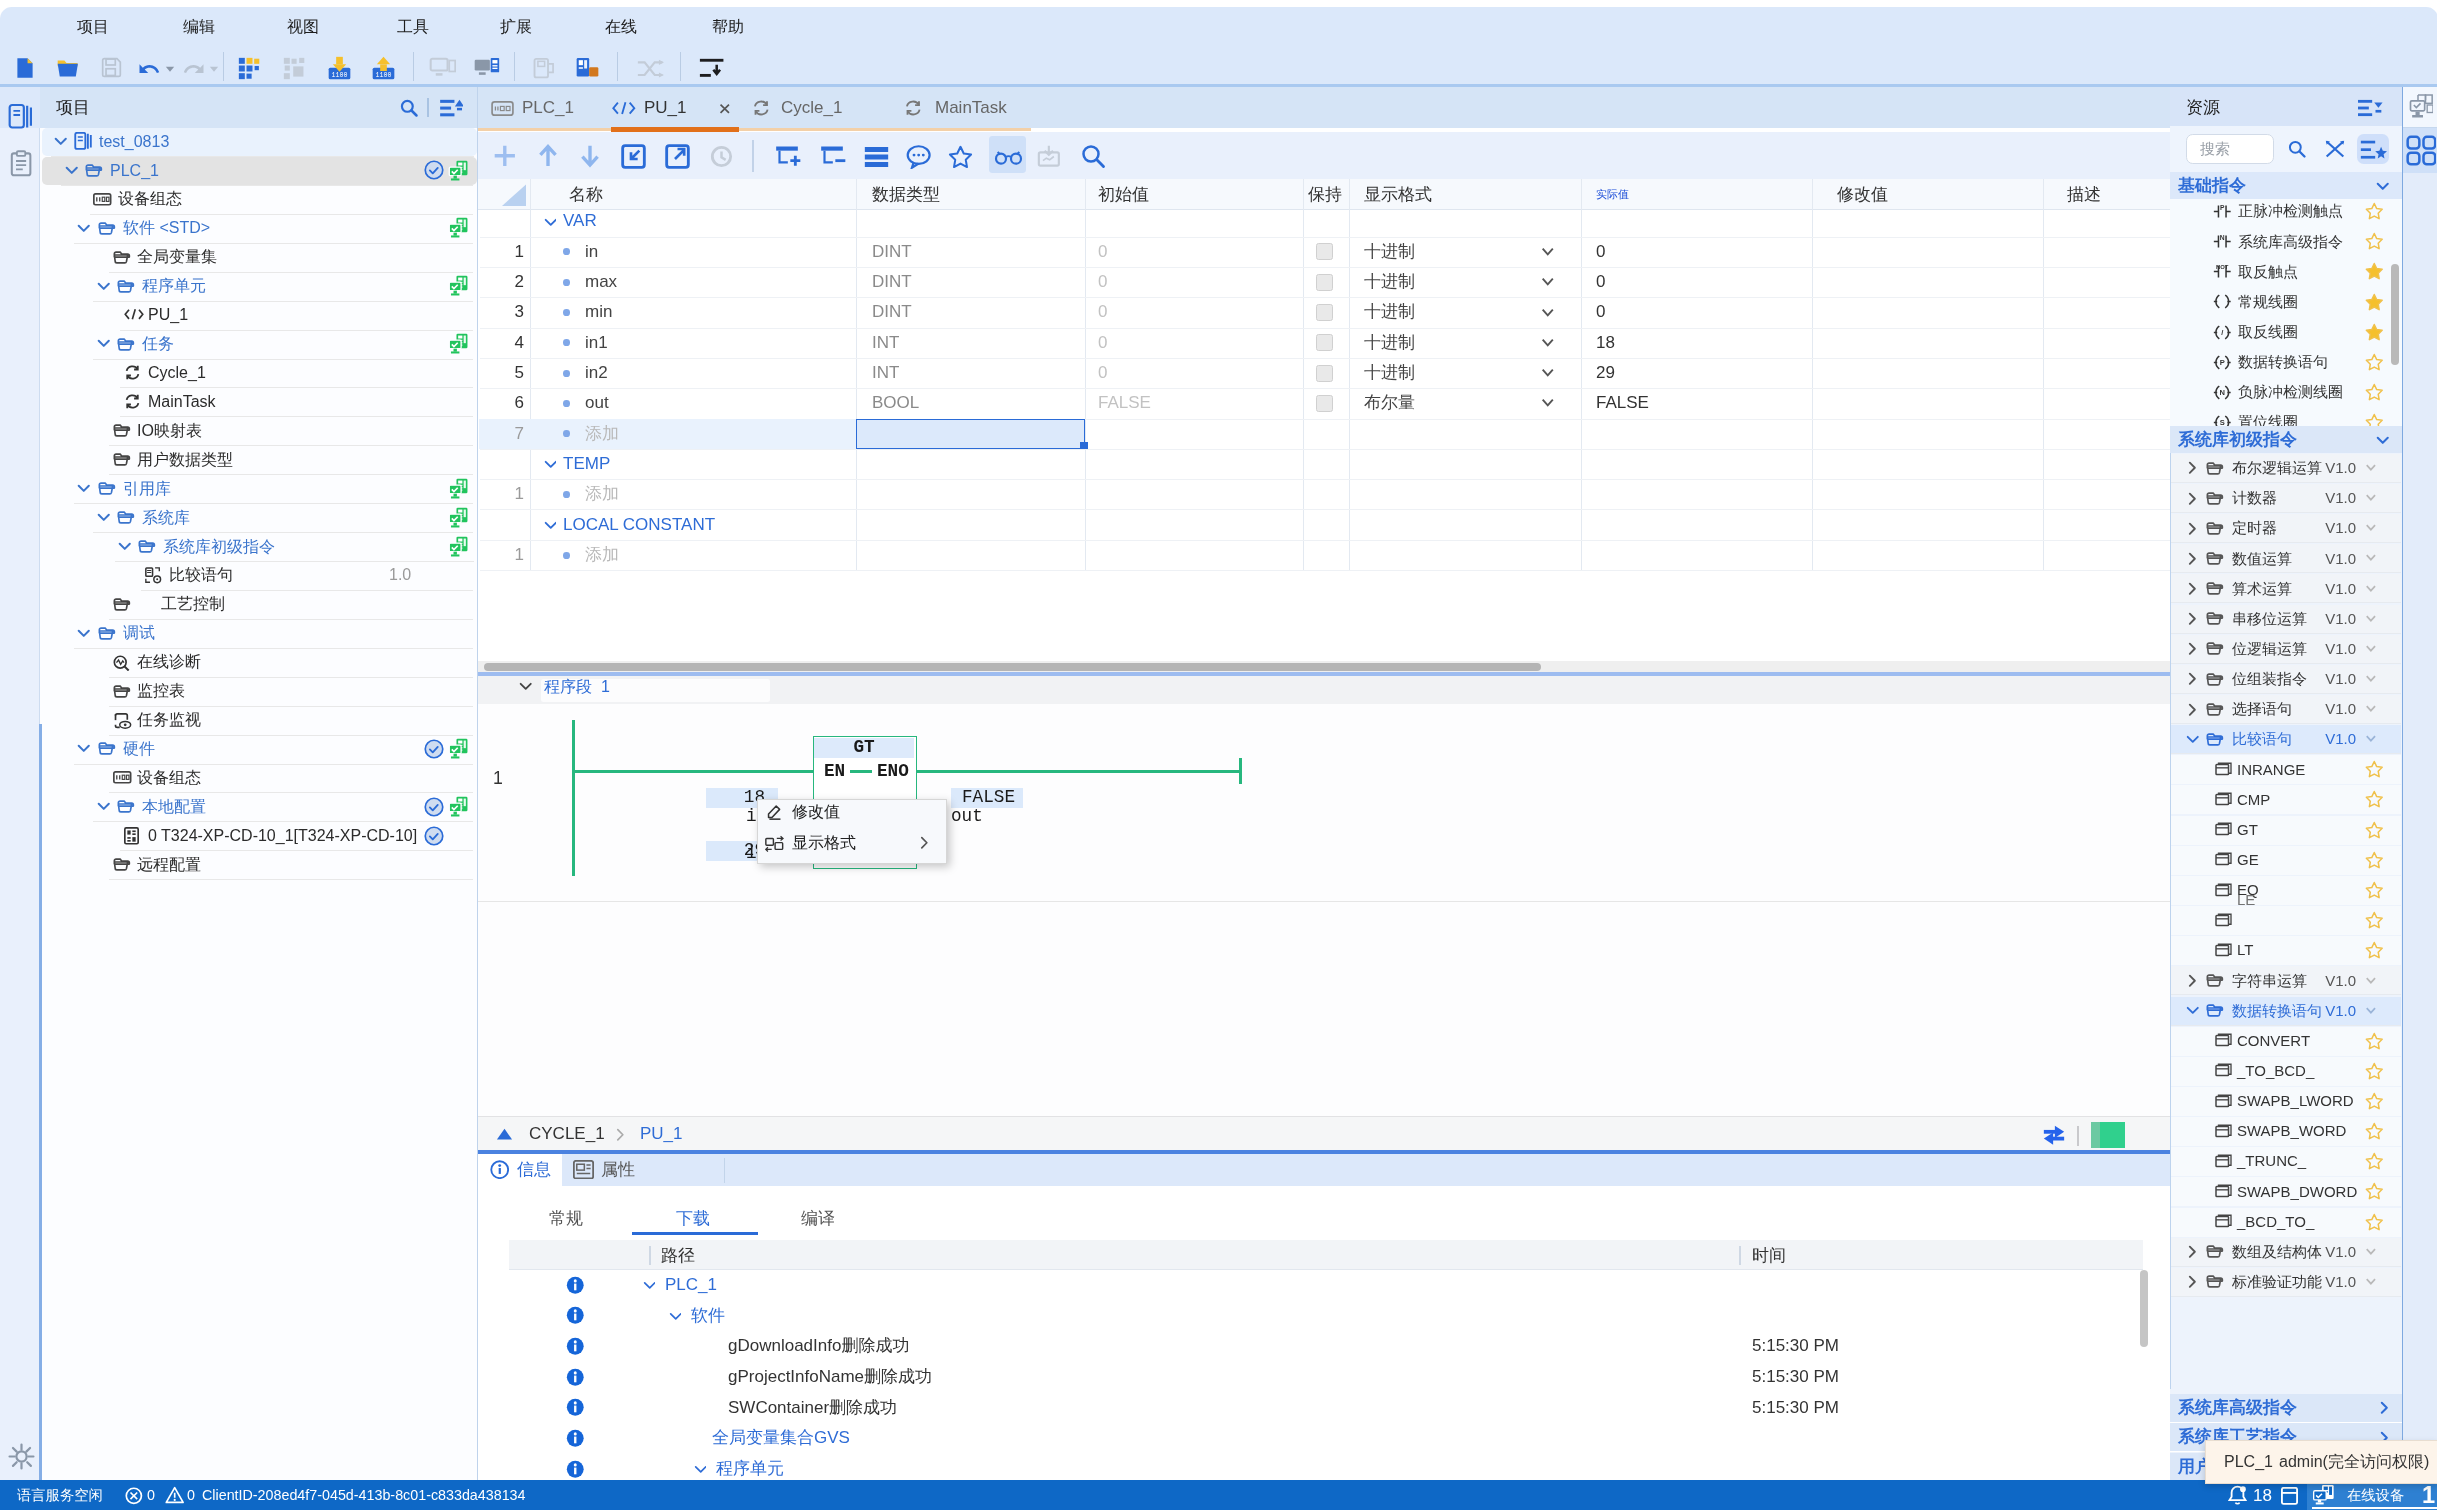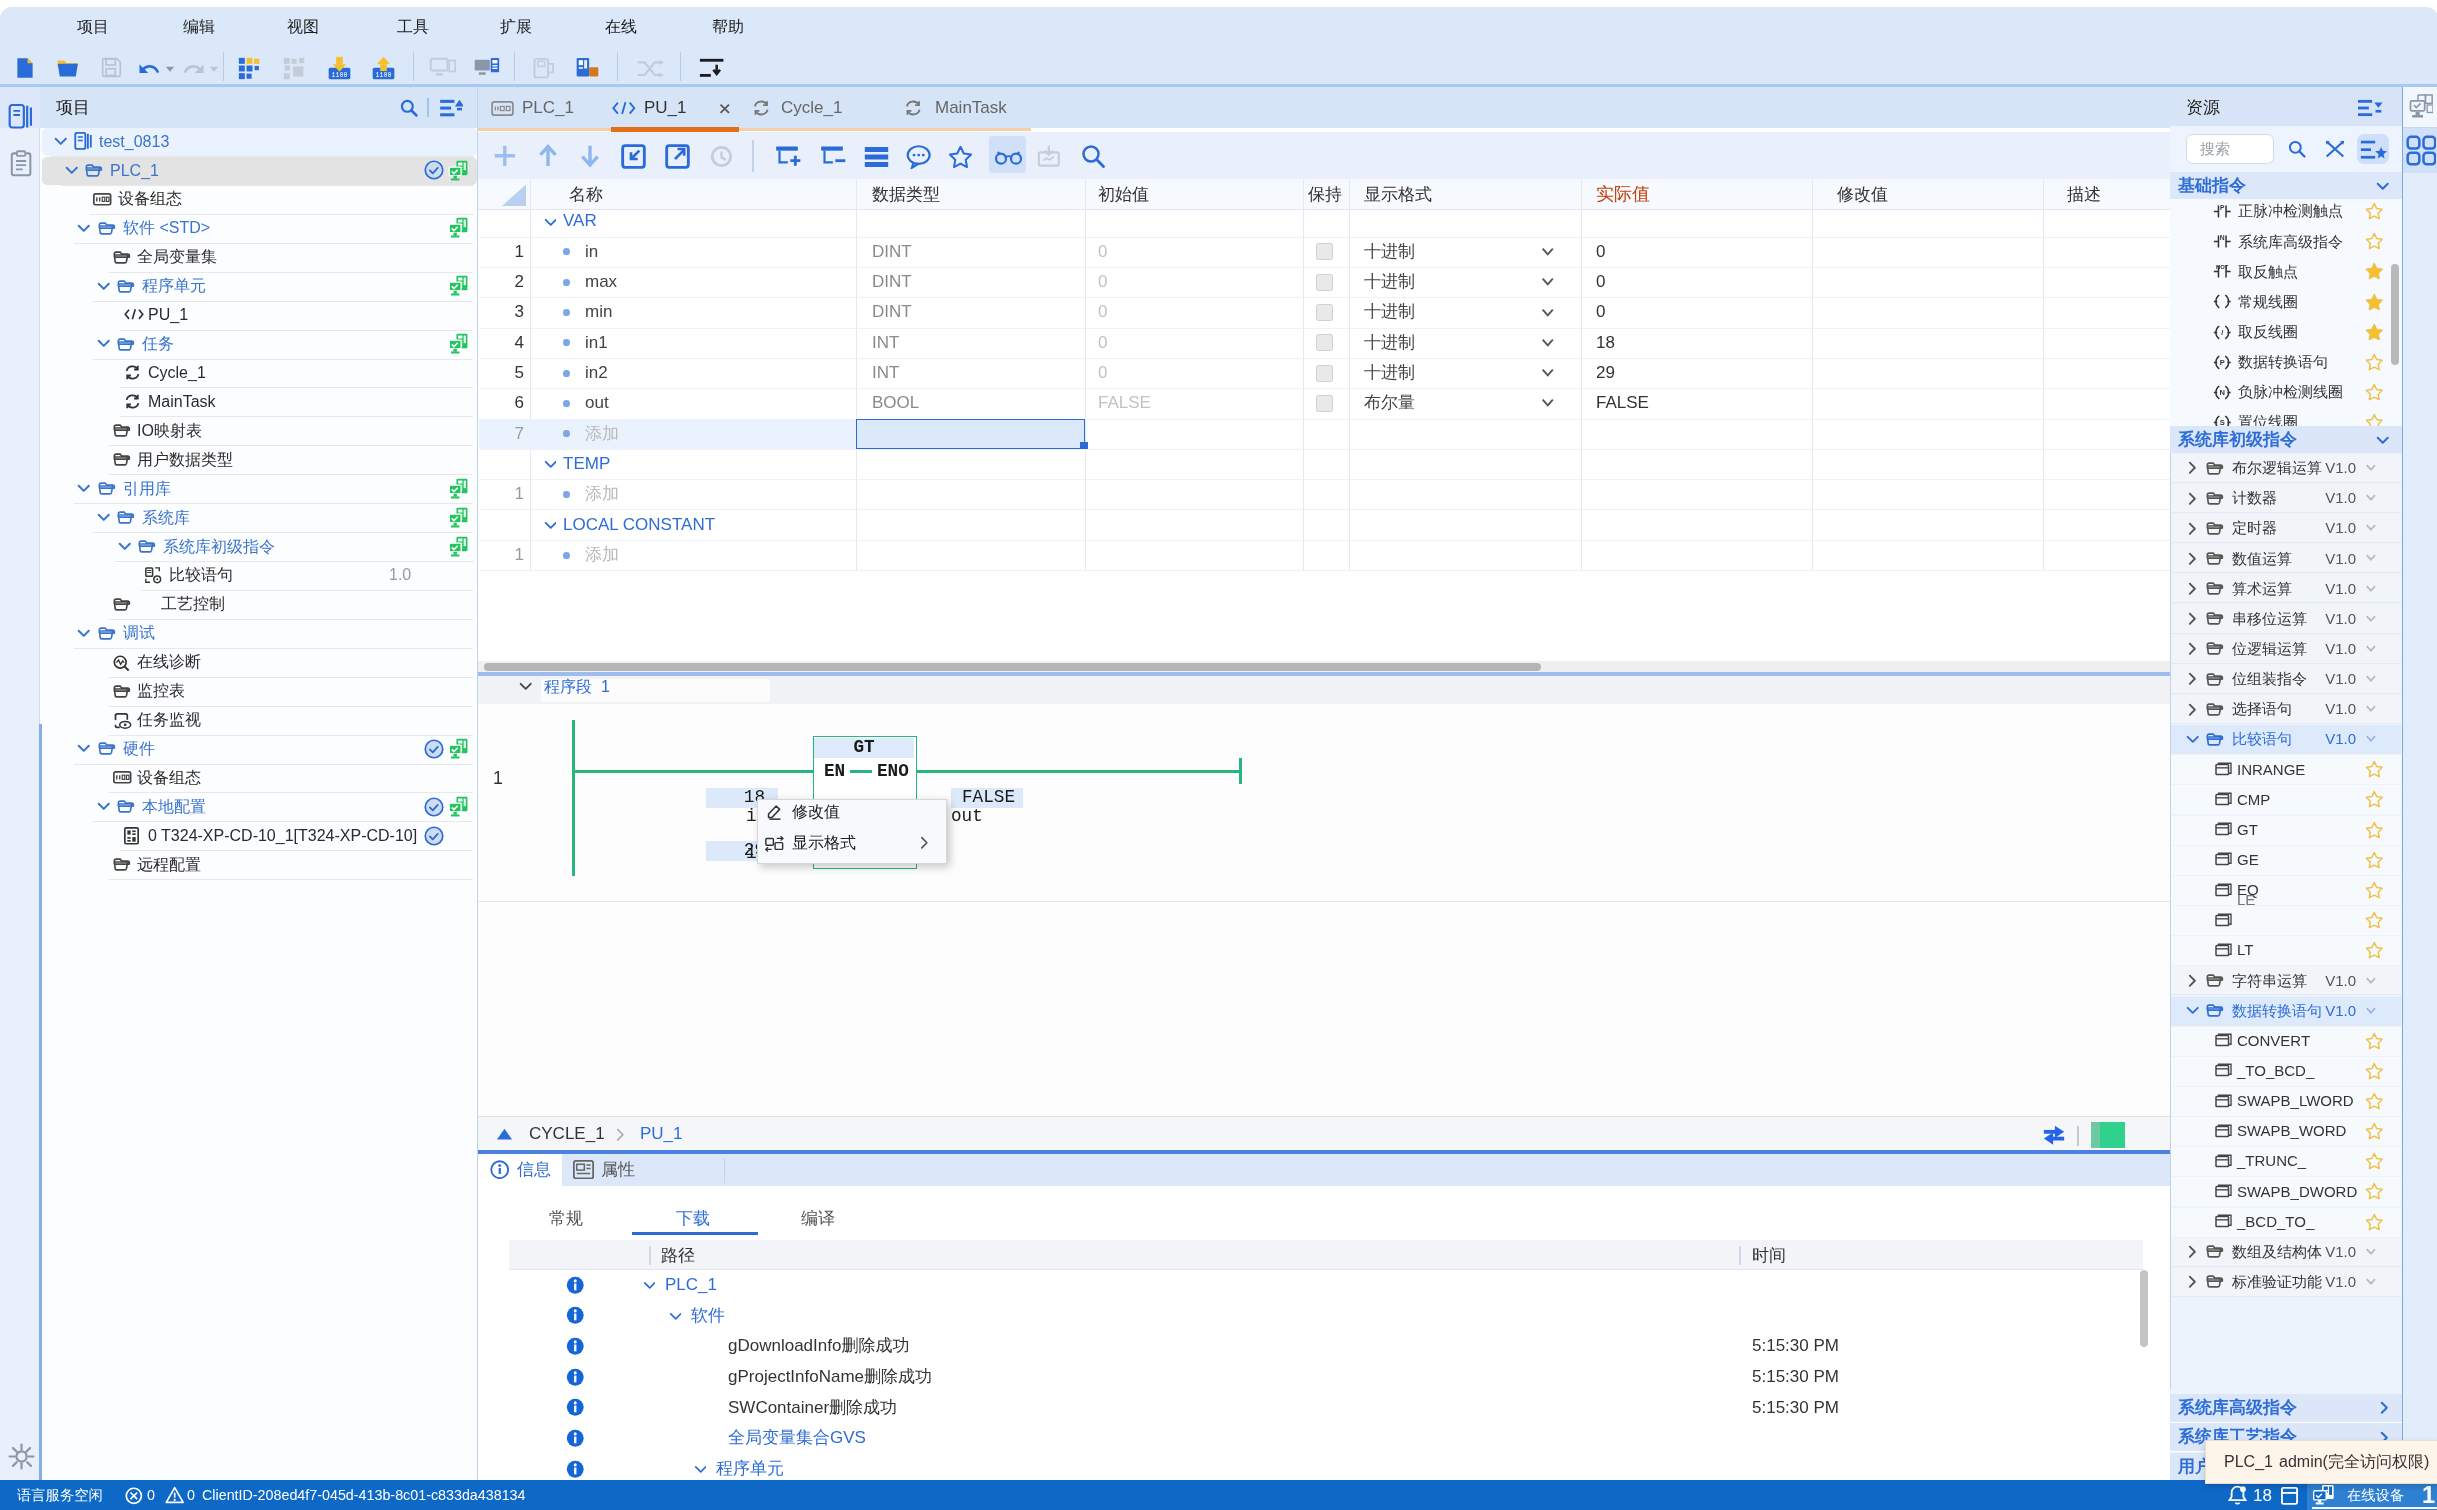--- a/index.html
+++ b/index.html
@@ -556,21 +556,21 @@
   </svg>
 <div class="" style="left:478px;top:179px;width:1692px;height:31px;background:#f6f9fd;border-bottom:0.8px solid #dfe6ef;"></div>
 <svg style="position:absolute;left:502px;top:184px;" width="24.4" height="22" viewBox="0 0 29 26">
     <path d="M0 26 L29 26 29 0 Z" fill="#b9d1f0"></path>
   </svg>
 <div class="t" style="left:569px;top:195px;font-size:17px;color:#333;font-weight:normal;">名称</div>
 <div class="t" style="left:872px;top:195px;font-size:17px;color:#333;font-weight:normal;">数据类型</div>
 <div class="t" style="left:1098px;top:195px;font-size:17px;color:#333;font-weight:normal;">初始值</div>
 <div class="t" style="left:1308px;top:195px;font-size:17px;color:#333;font-weight:normal;">保持</div>
 <div class="t" style="left:1364px;top:195px;font-size:17px;color:#333;font-weight:normal;">显示格式</div>
-<div class="t" style="left:1596px;top:195px;font-size:18px;color:#c2410c;font-weight:normal;">实际值</div>
+<div class="t" style="left:1596px;top:195px;font-size:11px;color:#1d4ed8;font-weight:normal;">实际值</div>
 <div class="t" style="left:1837px;top:195px;font-size:17px;color:#333;font-weight:normal;">修改值</div>
 <div class="t" style="left:2067px;top:195px;font-size:17px;color:#333;font-weight:normal;">描述</div>
 <div class="" style="left:530px;top:179px;width:0.8px;height:391px;background:#e3e9f1;"></div>
 <div class="" style="left:856px;top:179px;width:0.8px;height:391px;background:#e3e9f1;"></div>
 <div class="" style="left:1085px;top:179px;width:0.8px;height:391px;background:#e3e9f1;"></div>
 <div class="" style="left:1303px;top:179px;width:0.8px;height:391px;background:#e3e9f1;"></div>
 <div class="" style="left:1349px;top:179px;width:0.8px;height:391px;background:#e3e9f1;"></div>
 <div class="" style="left:1581px;top:179px;width:0.8px;height:391px;background:#e3e9f1;"></div>
 <div class="" style="left:1812px;top:179px;width:0.8px;height:391px;background:#e3e9f1;"></div>
 <div class="" style="left:2043px;top:179px;width:0.8px;height:391px;background:#e3e9f1;"></div>
@@ -789,21 +789,21 @@
     <rect x="9.6" y="9" width="2.8" height="8" fill="#fff"></rect>
     <circle cx="11" cy="5.8" r="1.8" fill="#fff"></circle>
   </svg>
 <div class="t" style="left:728px;top:1408px;font-size:17px;color:#333;font-weight:normal;">SWContainer删除成功</div>
 <div class="t" style="left:1752px;top:1408px;font-size:17px;color:#333;font-weight:normal;">5:15:30 PM</div>
 <svg style="position:absolute;left:566px;top:1429px;" width="18.5" height="18.5" viewBox="0 0 22 22">
     <circle cx="11" cy="11" r="10" fill="#1565d8"></circle>
     <rect x="9.6" y="9" width="2.8" height="8" fill="#fff"></rect>
     <circle cx="11" cy="5.8" r="1.8" fill="#fff"></circle>
   </svg>
-<div class="t" style="left:728px;top:1438px;font-size:17px;color:#2e6cd6;font-weight:normal;">全局变量集合GVS</div>
+<div class="t" style="left:712px;top:1438px;font-size:17px;color:#2e6cd6;font-weight:normal;">全局变量集合GVS</div>
 <svg style="position:absolute;left:566px;top:1460px;" width="18.5" height="18.5" viewBox="0 0 22 22">
     <circle cx="11" cy="11" r="10" fill="#1565d8"></circle>
     <rect x="9.6" y="9" width="2.8" height="8" fill="#fff"></rect>
     <circle cx="11" cy="5.8" r="1.8" fill="#fff"></circle>
   </svg>
 <svg style="position:absolute;left:694px;top:1463px;" width="11.8" height="11.8" viewBox="0 0 14 14">
     <path d="M2 4.5 L8 10.5 L14 4.5" fill="none" stroke="#2e6cd6" stroke-width="2" stroke-linecap="round" stroke-linejoin="round"></path>
   </svg>
 <div class="t" style="left:716px;top:1469px;font-size:17px;color:#2e6cd6;font-weight:normal;">程序单元</div>
 <div class="" style="left:2140px;top:1270px;width:8.4px;height:77px;background:#c5c5c5;border-radius:4.2px;"></div>

